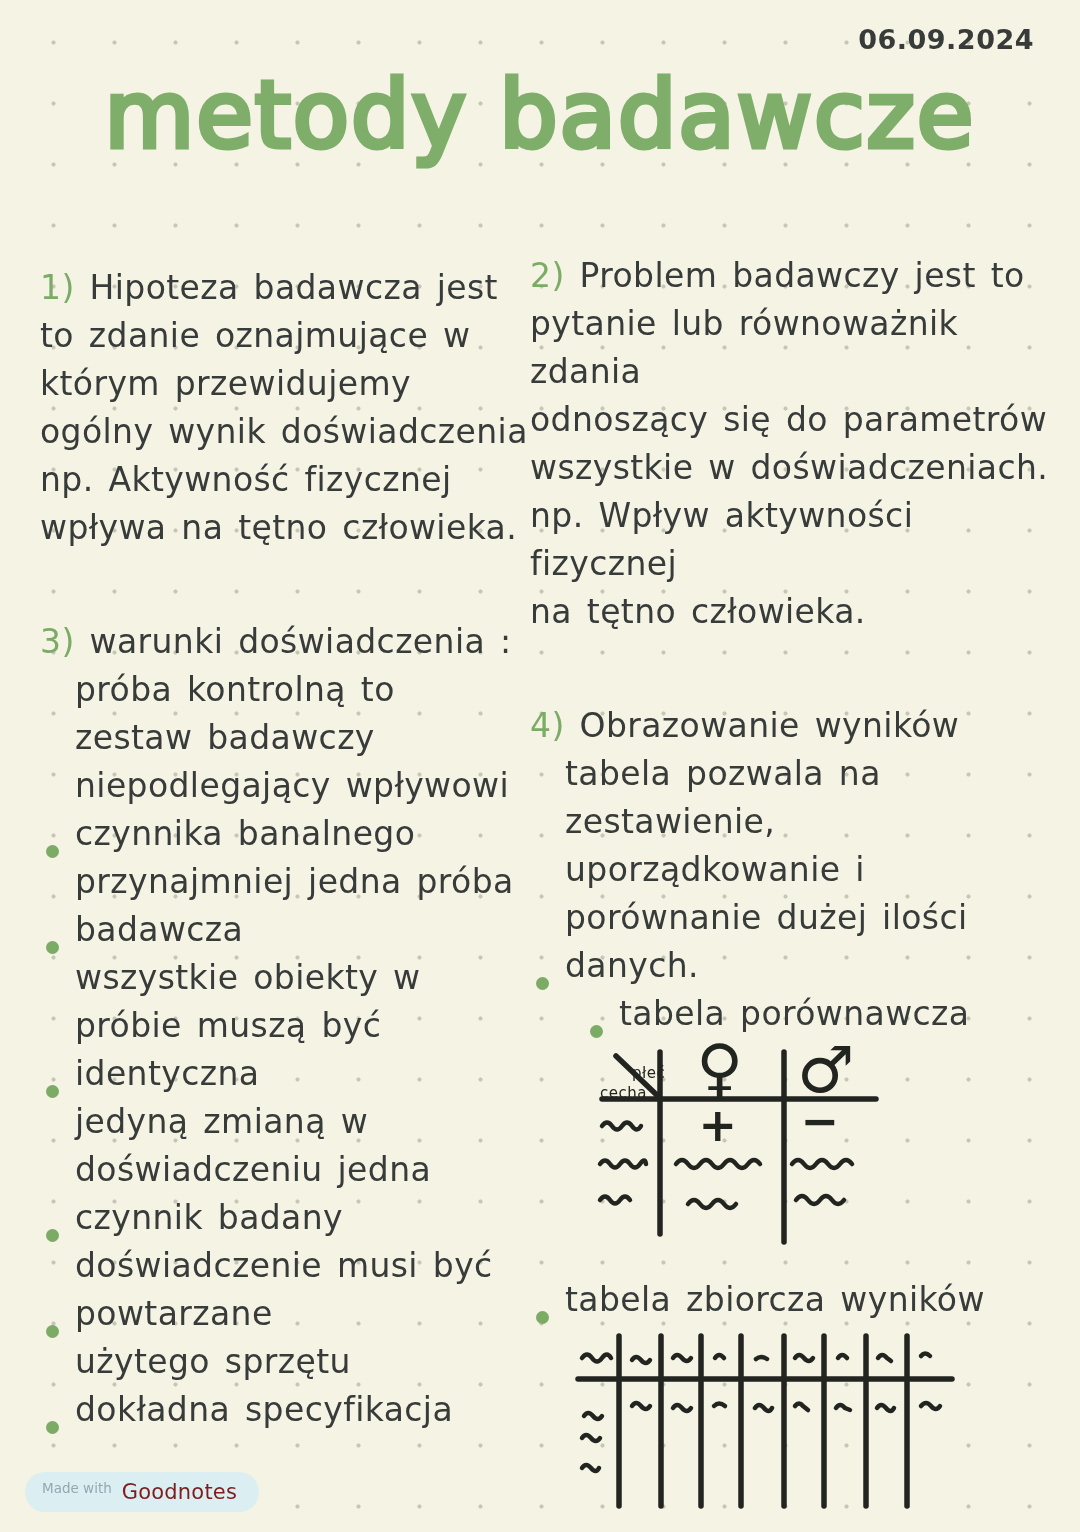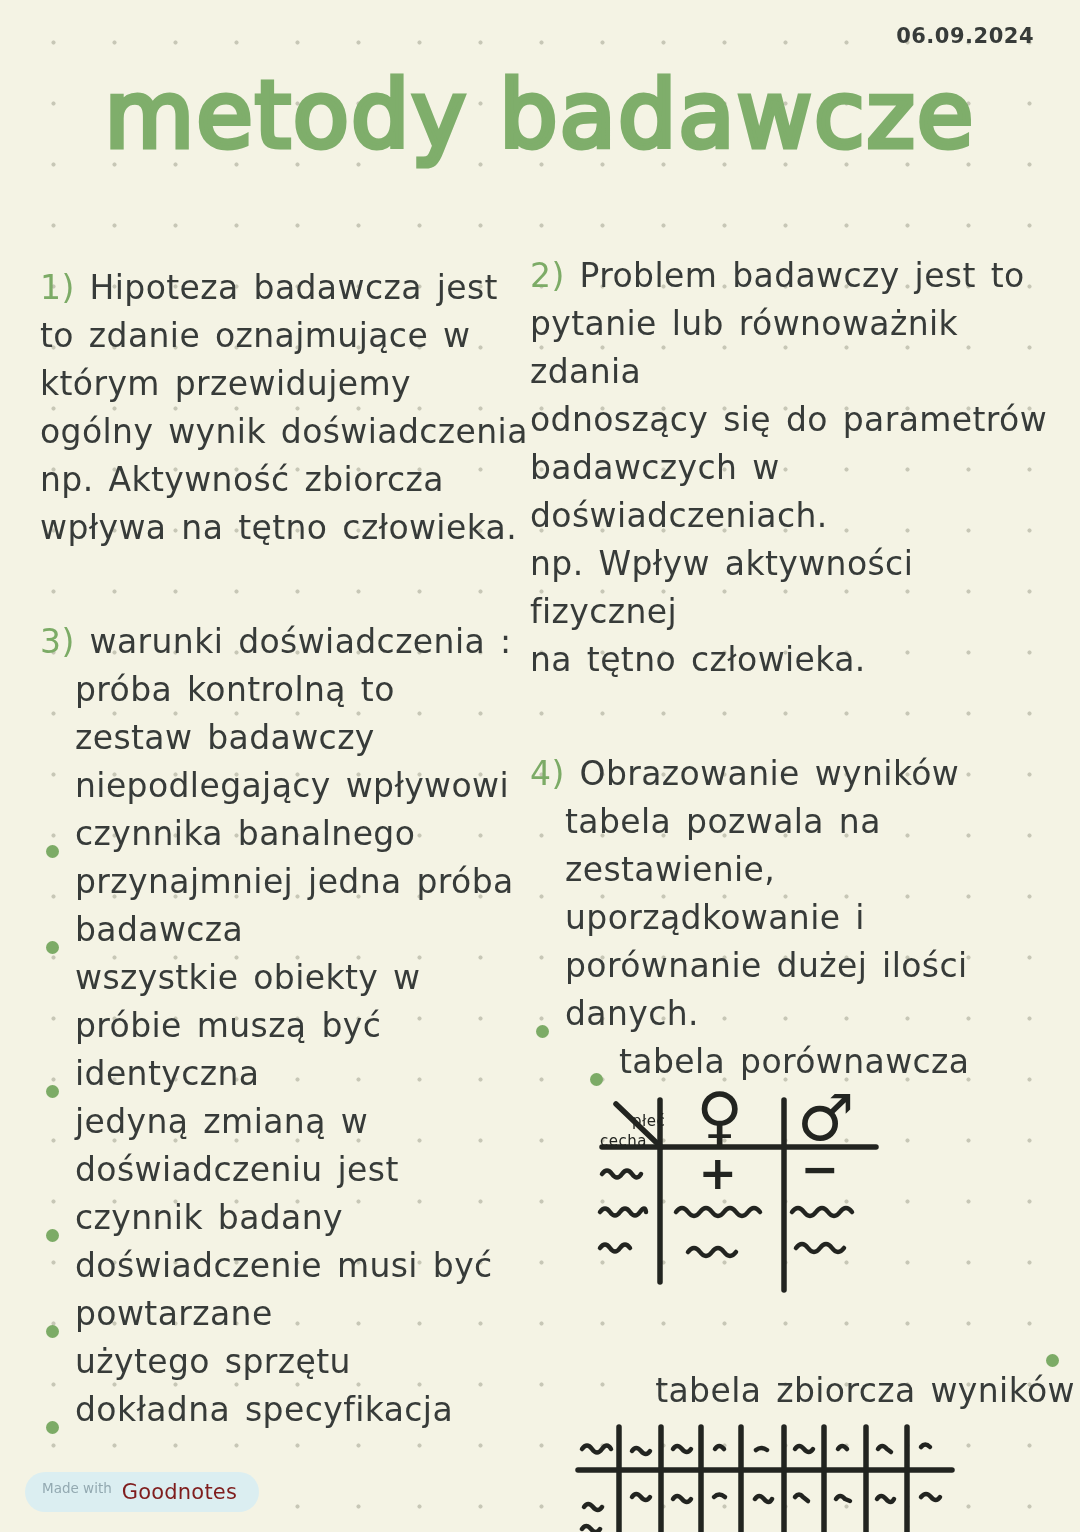--- a/index.html
+++ b/index.html
@@ -3,38 +3,38 @@
 <meta charset="utf-8">
 <style>
   html,body{margin:0;padding:0;background:#e8e8dc;}
   .page{
     position:relative;width:1080px;height:1532px;overflow:hidden;
     background-color:#f4f3e4;
     background-image:radial-gradient(circle, rgba(150,150,132,.48) 1.7px, transparent 2.4px);
     background-size:61px 61px;background-position:23px 12px;
     font-family:"DejaVu Sans",sans-serif;color:#373b39;
   }
-  .date{position:absolute;top:24px;right:46px;font-size:21px;font-weight:bold;letter-spacing:.5px;}
+  .date{position:absolute;top:24px;right:46px;font-size:27px;font-weight:bold;letter-spacing:.5px;}
   .title{
     position:absolute;top:62px;left:0;width:100%;text-align:center;
     font-size:92px;font-weight:normal;color:#7fae6b;
     -webkit-text-stroke:5px #7fae6b;letter-spacing:2px;white-space:nowrap;
   }
   .col{position:absolute;top:252px;font-size:33px;line-height:48px;letter-spacing:.4px;word-spacing:4px;}
   .col.left{left:40px;width:488px;margin-top:12px;}
   .col.right{left:530px;width:545px;}
   .num{color:#7cab66;}
   .sec-gap{margin-bottom:66px;}
   .bullet{display:flex;align-items:flex-end;}
   .dot{flex:0 0 13px;width:13px;height:13px;border-radius:50%;background:#7cab66;margin:18px 16px 0 6px;}
   .b-lines{flex:1;}
   .sub{margin-left:54px;}
   .diagram1{display:block;margin:4px 0 0 58px;}
   .diagram2{display:block;margin:6px 0 0 44px;}
-  .summary-row{margin-top:36px;flex-direction:column;}
+  .summary-row{margin-top:24px;}
   .ink{stroke:#222420;stroke-width:5.5;stroke-linecap:round;fill:none;}
   .squig{stroke:#222420;stroke-width:4.5;stroke-linecap:round;stroke-linejoin:round;fill:none;}
   .svg-label{font-size:15px;fill:#222420;letter-spacing:.5px;}
   .svg-symbol{font-size:64px;font-weight:bold;fill:#222420;}
   .svg-value{font-size:46px;font-weight:bold;fill:#222420;}
   .badge{
     position:absolute;left:25px;top:1472px;display:flex;align-items:flex-start;gap:10px;
     background:#dbeef1;border-radius:22px;padding:8px 22px 8px 17px;
   }
   .badge .mw{font-size:13.5px;color:#93a9b1;}
@@ -47,21 +47,21 @@
 
   <div class="date">06.09.2024</div>
   <div class="title">metody badawcze</div>
 
   <div class="col left">
     <div class="sec-gap">
       <div><span class="num">1)</span> <span>Hipoteza badawcza jest</span></div>
       <div>to zdanie oznajmujące w</div>
       <div>którym przewidujemy</div>
       <div>ogólny wynik doświadczenia</div>
-      <div>np. Aktywność zbiorcza</div>
+      <div>np. Aktywność fizycznej</div>
       <div>wpływa na tętno człowieka.</div>
     </div>
 
     <div>
       <div><span class="num">3)</span> <span>warunki doświadczenia :</span></div>
 
       <div class="bullet">
         <span class="dot"></span>
         <div class="b-lines">
           <div>próba kontrolną to</div>
@@ -82,21 +82,21 @@
         <div class="b-lines">
           <div>wszystkie obiekty w</div>
           <div>próbie muszą być</div>
           <div>identyczna</div>
         </div>
       </div>
       <div class="bullet">
         <span class="dot"></span>
         <div class="b-lines">
           <div>jedyną zmianą w</div>
-          <div>doświadczeniu jest</div>
+          <div>doświadczeniu jedna</div>
           <div>czynnik badany</div>
         </div>
       </div>
       <div class="bullet">
         <span class="dot"></span>
         <div class="b-lines">
           <div>doświadczenie musi być</div>
           <div>powtarzane</div>
         </div>
       </div>
@@ -108,21 +108,21 @@
         </div>
       </div>
     </div>
   </div>
 
   <div class="col right">
     <div class="sec-gap">
       <div><span class="num">2)</span> <span>Problem badawczy jest to</span></div>
       <div>pytanie lub równoważnik zdania</div>
       <div>odnoszący się do parametrów</div>
-      <div>badawczych w doświadczeniach.</div>
+      <div>wszystkie w doświadczeniach.</div>
       <div>np. Wpływ aktywności fizycznej</div>
       <div>na tętno człowieka.</div>
     </div>
 
     <div>
       <div><span class="num">4)</span> <span>Obrazowanie wyników</span></div>
 
       <div class="bullet">
         <span class="dot"></span>
         <div class="b-lines">

